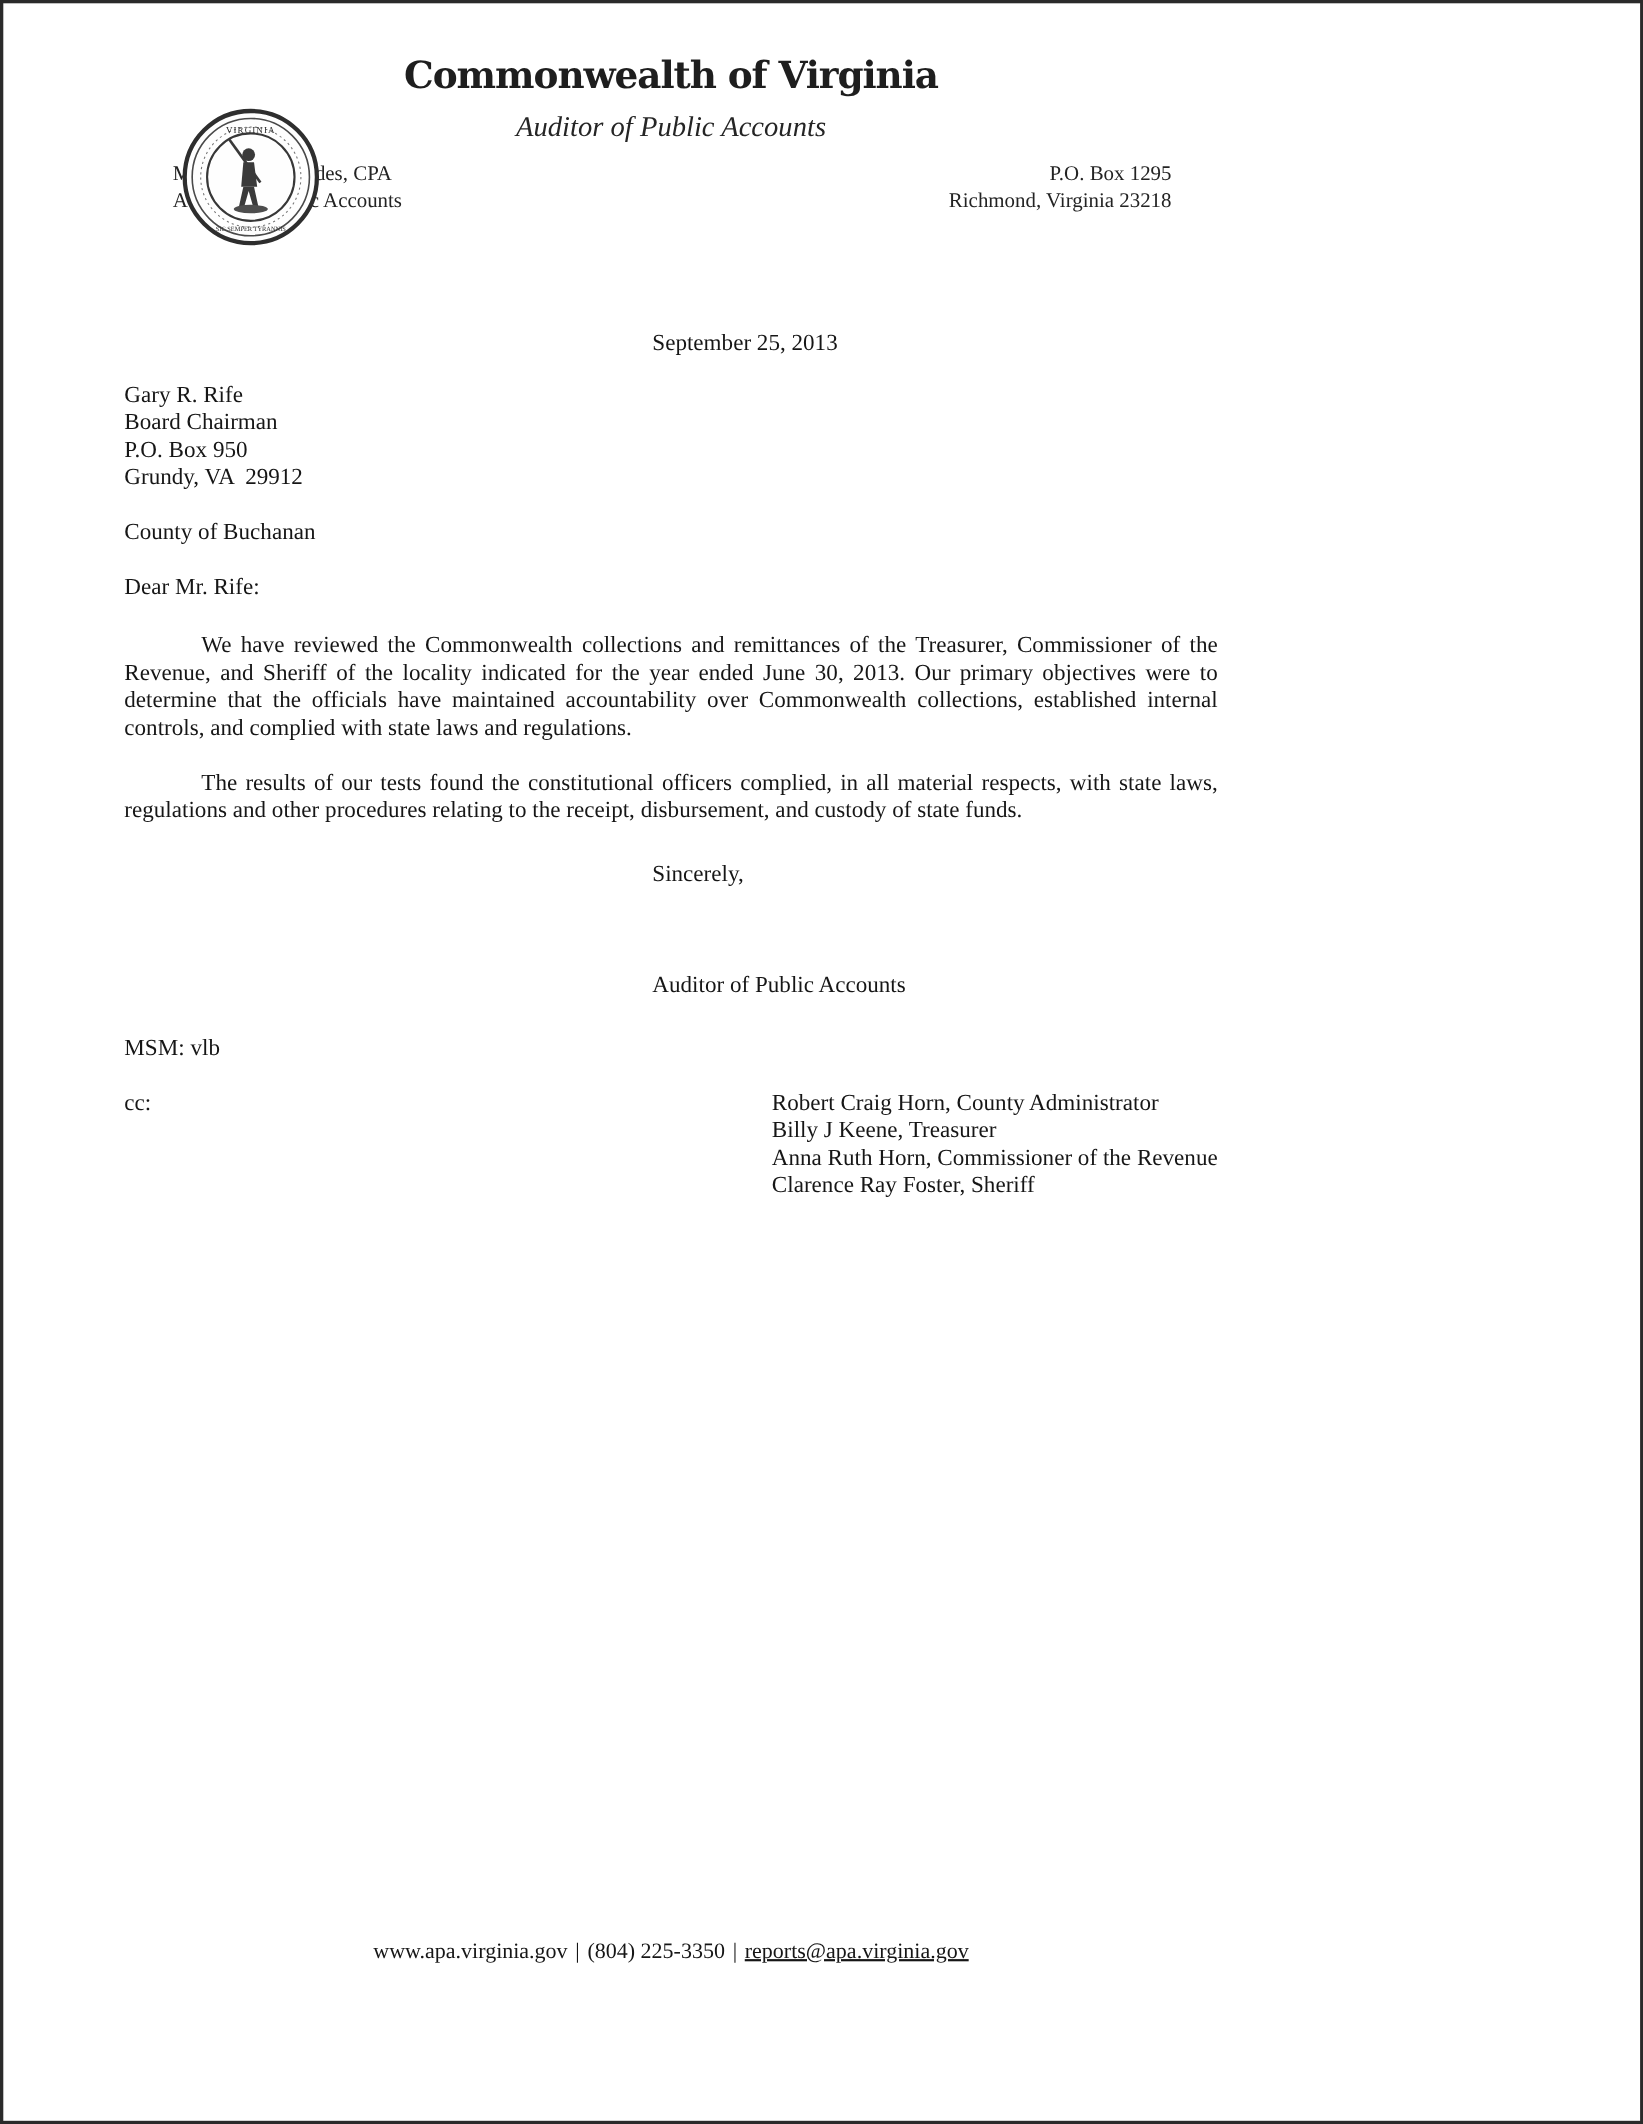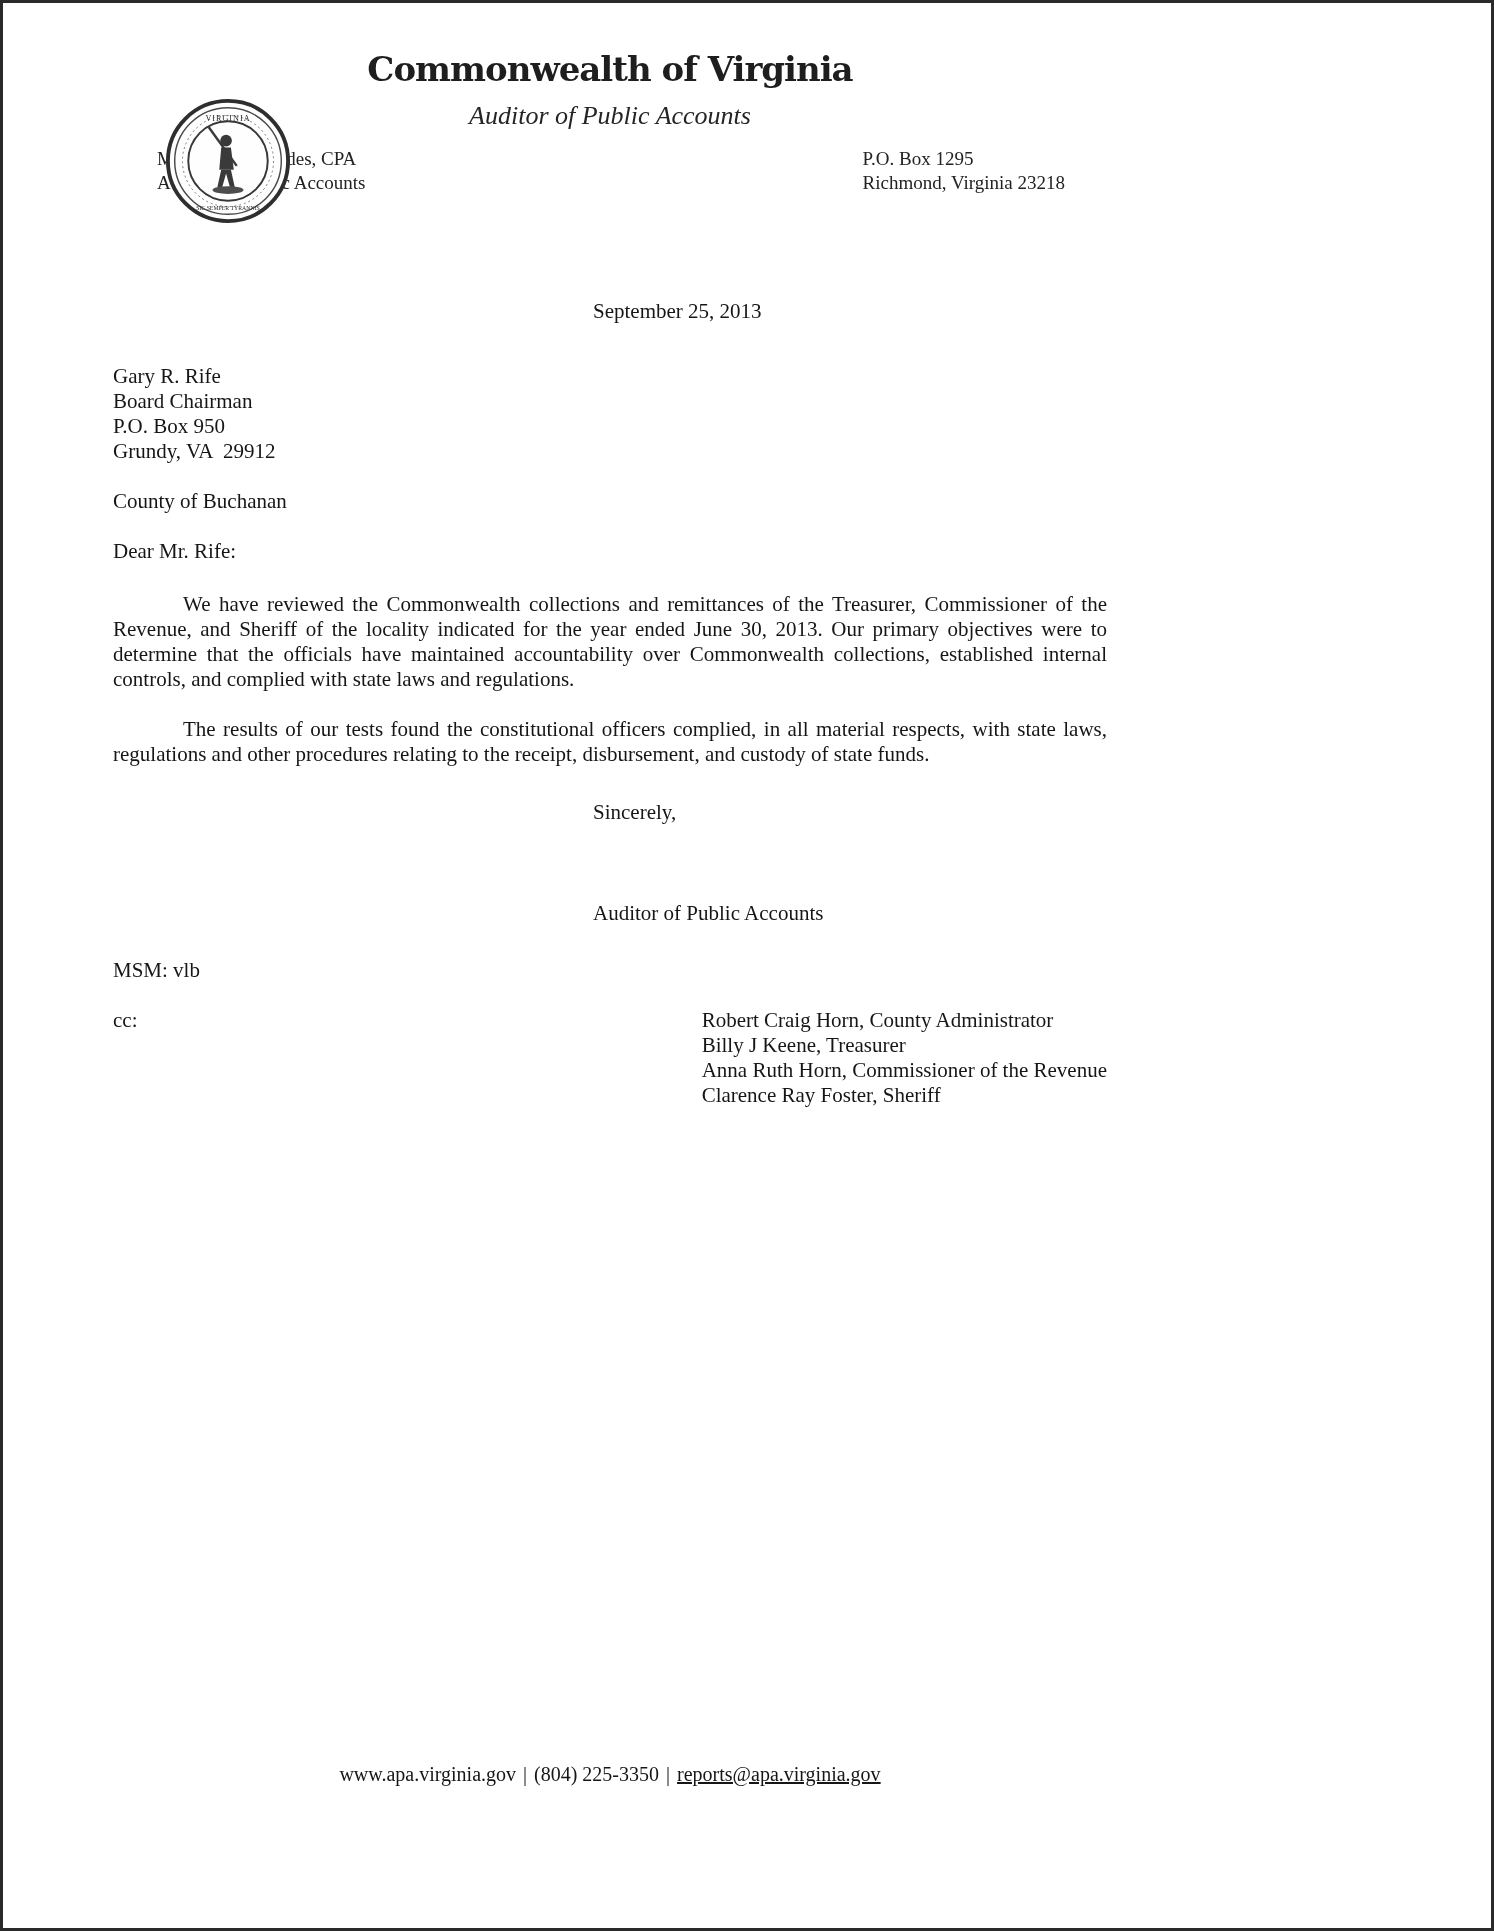--- a/index.html
+++ b/index.html
@@ -47,29 +47,29 @@
   }
   .contact-row {
     display: flex;
     justify-content: space-between;
     margin-top: 16px;
     padding: 0 42px 0 44px;
     font-size: 19px;
     line-height: 24px;
     color: #232323;
   }
-  .contact-right { }
+  .contact-right { text-align: right; }
   
   .date-line {
     margin-top: 104px;
     margin-left: 480px;
     font-size: 21px;
   }
   .block { margin-top: 25px; font-size: 21px; line-height: 25px; }
-  .recipient-block { margin-top: 40px; font-size: 21px; line-height: 25px; }
+  .recipient-block { margin-top: 22px; font-size: 21px; line-height: 25px; }
   .keep-ws { white-space: pre-wrap; }
   .para {
     margin-top: 28px;
     font-size: 21px;
     line-height: 25px;
     text-align: justify;
     text-indent: 70px;
   }
   .closing {
     margin-top: 33px;

